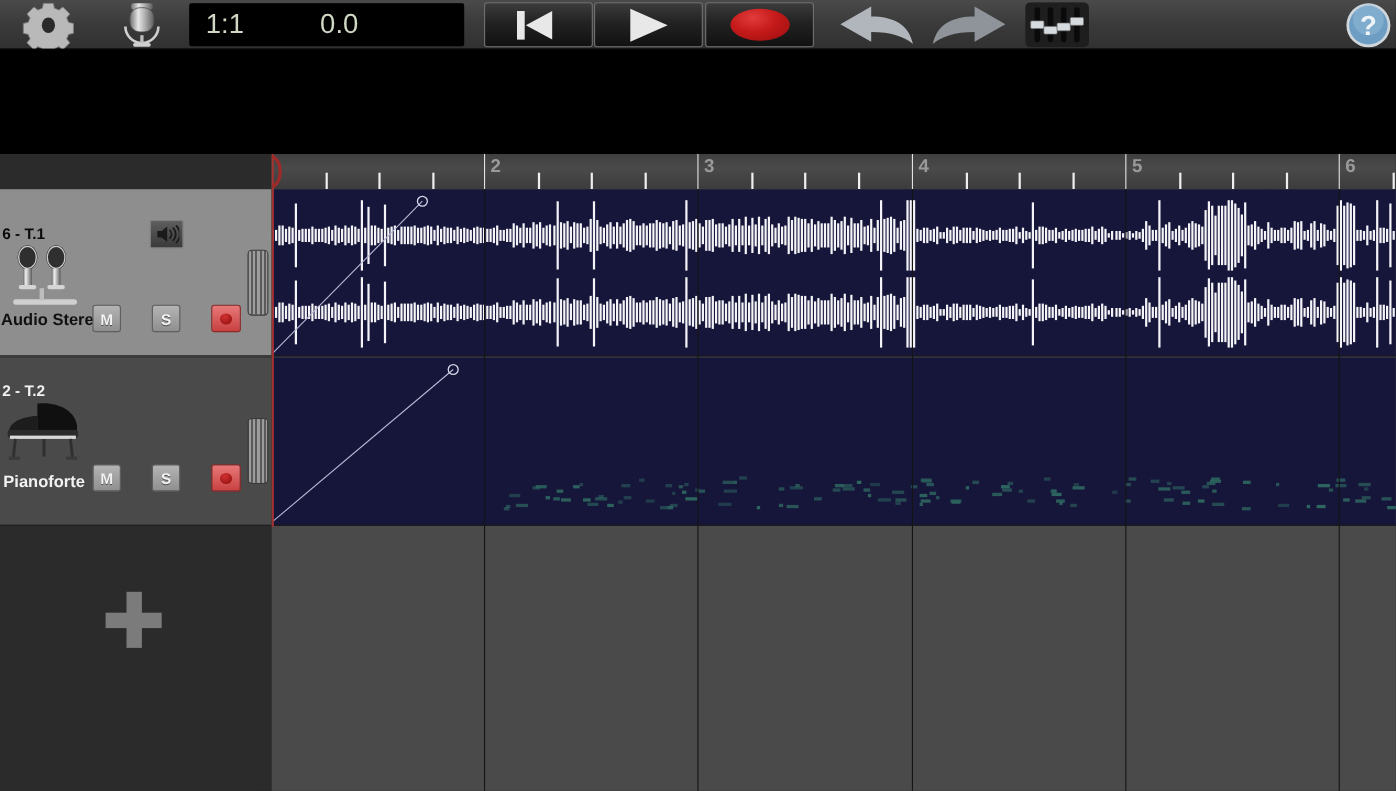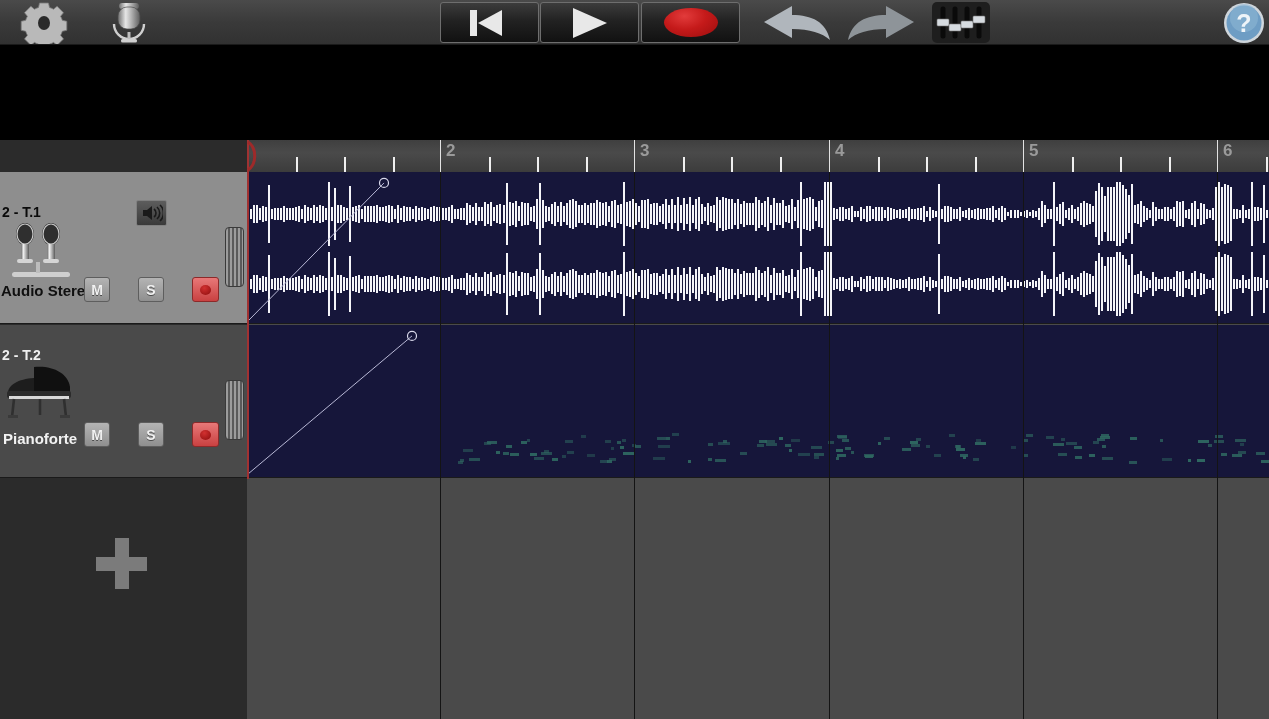--- a/index.html
+++ b/index.html
@@ -191,20 +191,24 @@
           </linearGradient>
         </defs>
         <rect x="23" y="3" width="20" height="6" rx="3" fill="url(#micg)"></rect>
         <rect x="22" y="7" width="22" height="22" rx="9" fill="url(#micg)" stroke="#4a4a4a" stroke-width="0.7"></rect>
         <path d="M18,24 a15,15 0 0 0 30,0" fill="none" stroke="#cfcfcf" stroke-width="2.4"></path>
         <rect x="31.5" y="32" width="3" height="8" fill="#bdbdbd"></rect>
         <rect x="25" y="39" width="16" height="3.5" rx="1.5" fill="#cfcfcf"></rect>
       </svg>
     </div>
 
+    <div class="timecode">
+      <span class="tc-a">1:1</span>
+      <span class="tc-b">0.0</span>
+    </div>
 
     <div class="transport t-rew">
       <span class="ico-rew">
         <span class="bar"></span>
           <span class="tri"></span>
       </span>
     </div>
 
     <div class="transport t-play">
       <span class="ico-play"></span>
@@ -283,21 +287,21 @@
       <div class="sub-tick" style="left: 873px;"></div>
       <div class="sub-tick" style="left: 921.5px;"></div>
       <div class="bar-line" style="left: 970px;"></div>
       <div class="bar-num" style="left: 976px;">6</div>
       <div class="sub-tick" style="left: 1018.5px;"></div>
     </div>
 
   <div class="hdr-col">
 
     <div class="track-hdr hdr1">
-      <span class="trk-id" style="top:32px">2 - T.1</span>
+      <span class="trk-id" style="top:32px">6 - T.1</span>
 
       <span class="inst-icon" style="left:6px; top:48px;">
         <svg width="70" height="62" viewBox="0 0 70 62">
           <defs>
             <linearGradient id="mg2" x1="0" y1="0" x2="1" y2="0">
               <stop offset="0" stop-color="#6a6a6a"></stop>
                 <stop offset="0.3" stop-color="#f0f0f0"></stop>
               <stop offset="0.65" stop-color="#a8a8a8"></stop>
                 <stop offset="1" stop-color="#5a5a5a"></stop>
             </linearGradient>

